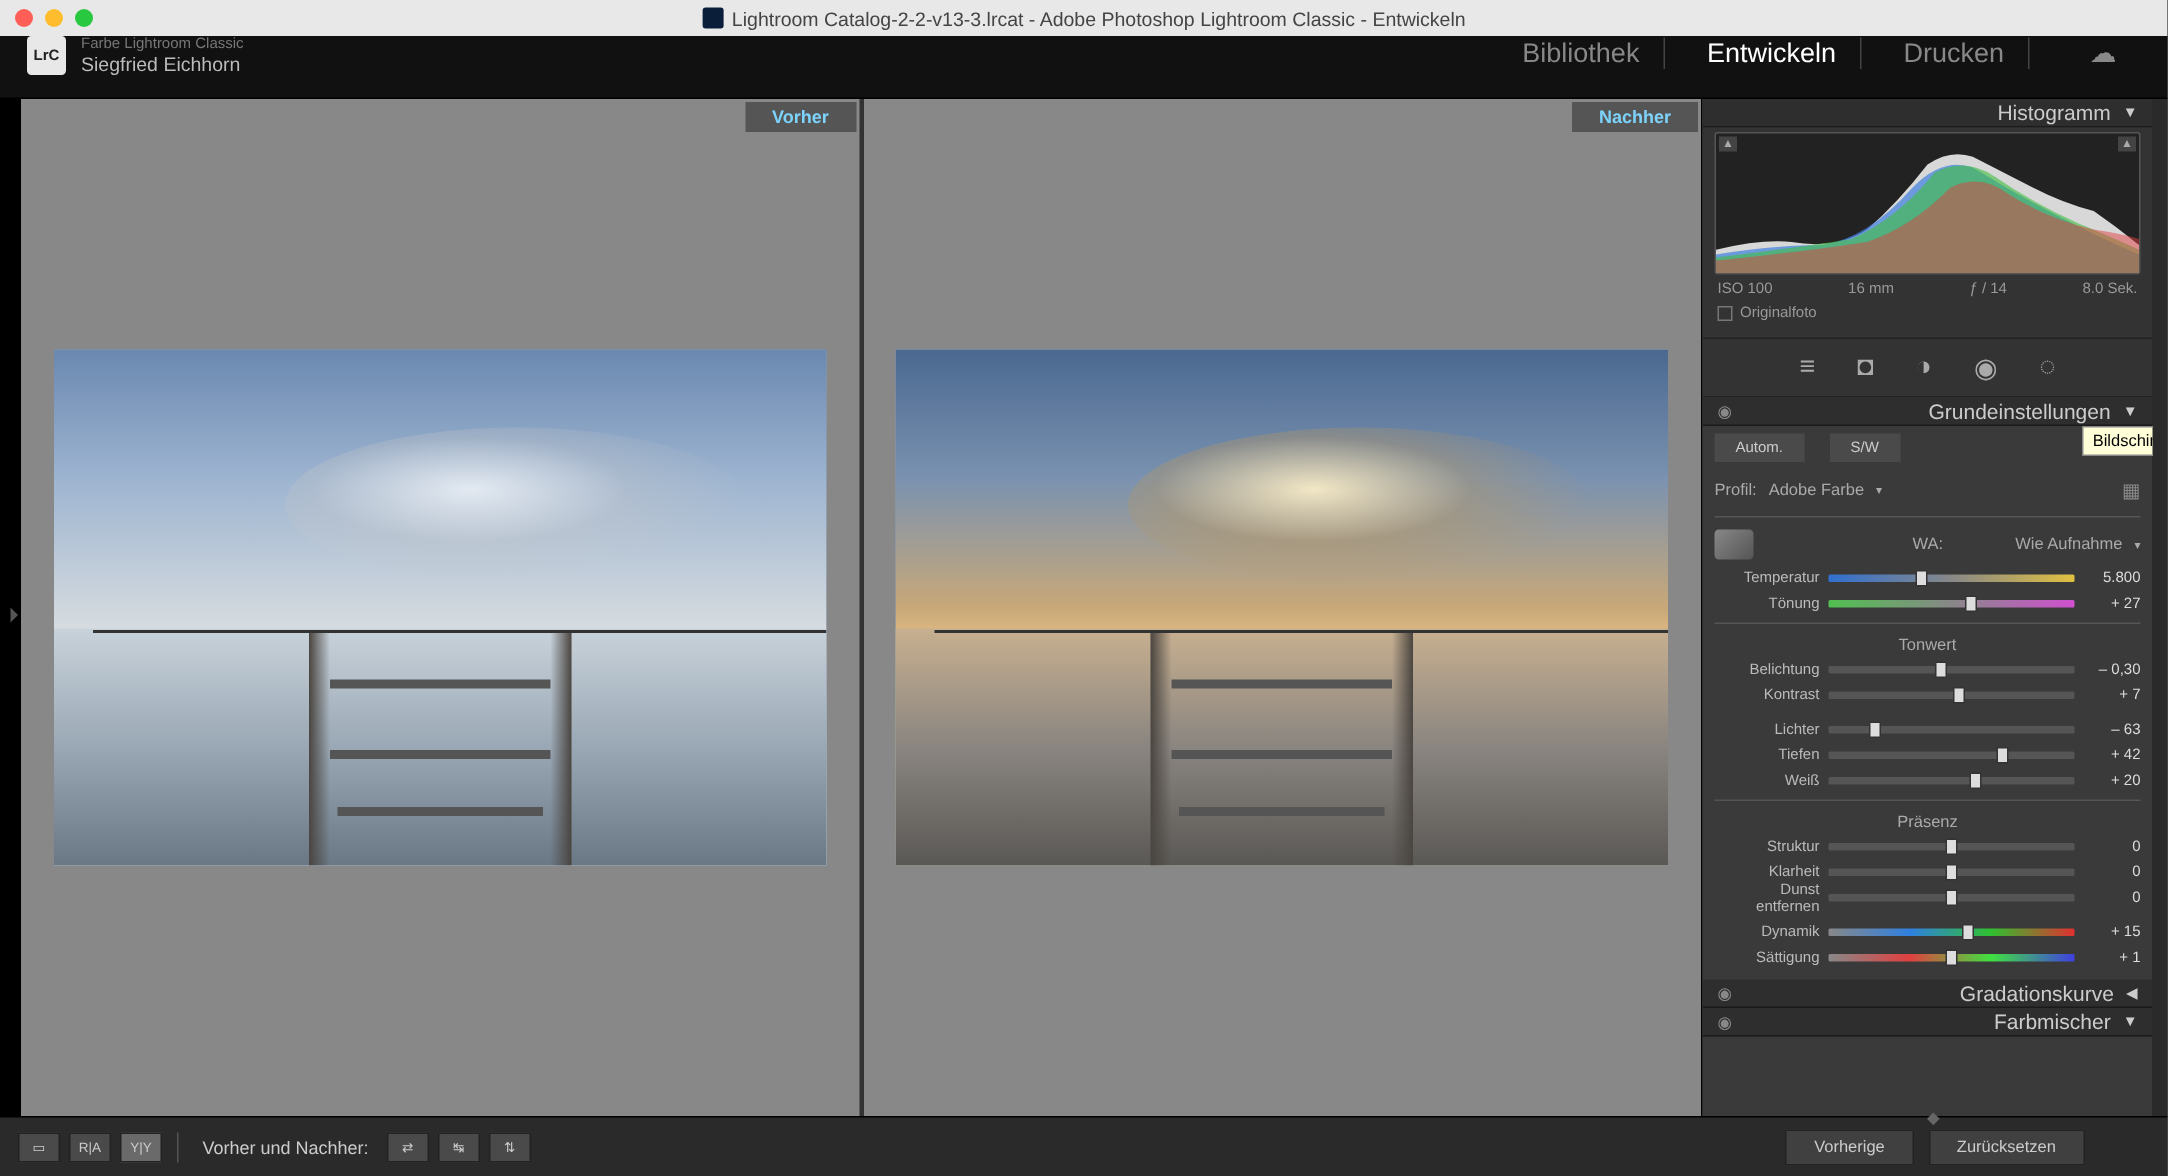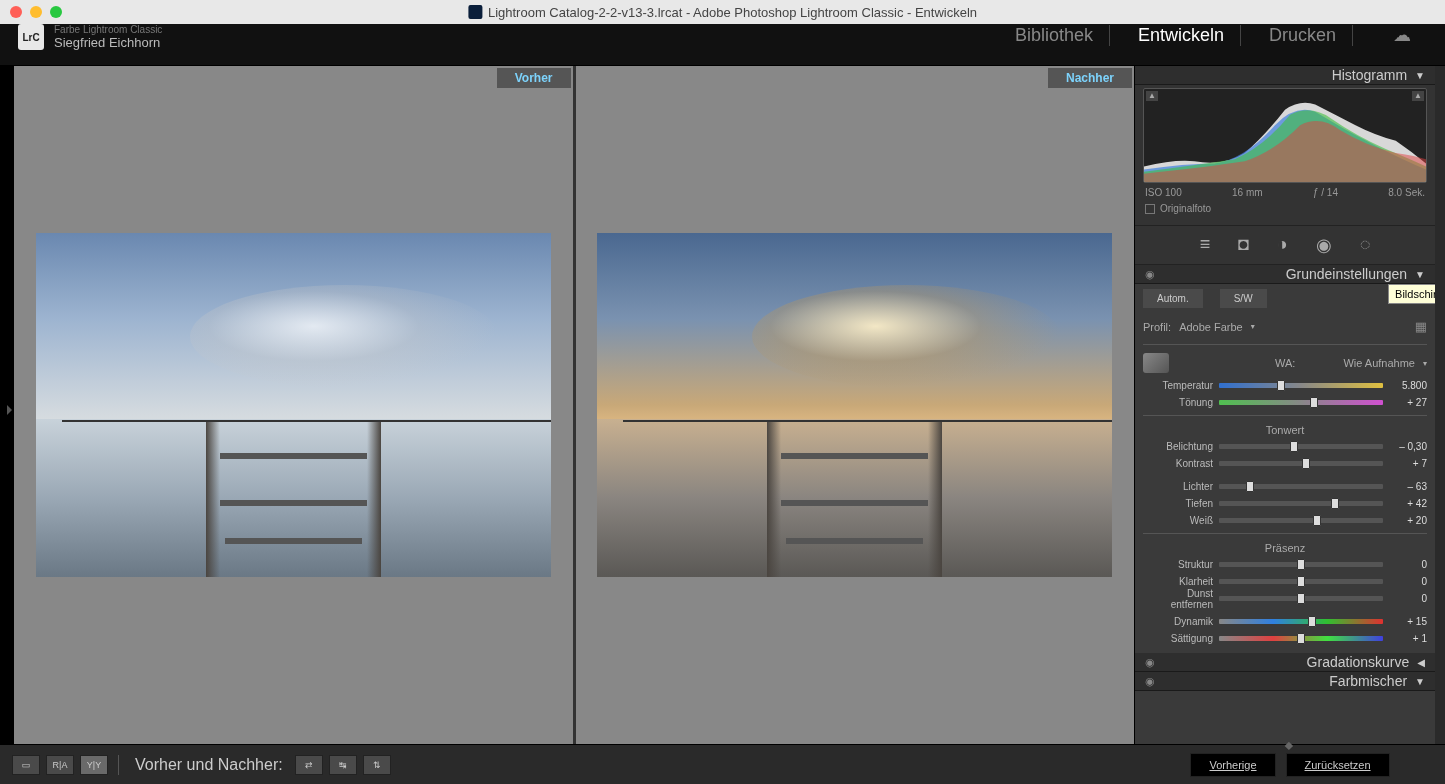--- a/index.html
+++ b/index.html
@@ -89,23 +89,23 @@
 .sl-knob { position: absolute; top: -3px; width: 8px; height: 11px; background: #ddd; border: 1px solid #333; border-radius: 1px; transform: translateX(-50%); }
 .slider-row .sl-val { width: 38px; text-align: right; font-size: 10px; color: #ddd; }
 .section-lbl { text-align: center; font-size: 11px; color: #aaa; padding: 4px 0 2px; }
 .divider { height: 1px; background: #555; margin: 4px 0; }
 
 
 .bottombar { height: 40px; background: #2a2a2a; display: flex; align-items: center; padding: 0 12px; gap: 6px; border-top: 1px solid #000; }
 .bb-ico { width: 28px; height: 20px; background: #4a4a4a; border: 1px solid #222; display: flex; align-items: center; justify-content: center; font-size: 9px; color: #ccc; }
 .bb-ico.active { background: #6a6a6a; }
 .bb-sep { width: 1px; height: 20px; background: #555; margin: 0 4px; }
-.bb-lbl { font-size: 16px; color: #ccc; margin: 0 6px; }
+.bb-lbl { font-size: 12px; color: #ccc; margin: 0 6px; }
 .bb-filler { flex: 1; }
-.bb-btn { background: #000000; border: 1px solid #222; color: #ccc; padding: 5px 18px; font-size: 11px; cursor: pointer; margin-left: 4px; text-decoration: underline; }
+.bb-btn { background: #404040; border: 1px solid #222; color: #ccc; padding: 5px 18px; font-size: 11px; cursor: pointer; margin-left: 4px; }
 .bb-right { width: 290px; display: flex; justify-content: center; gap: 6px; position: relative; }
 .bb-right::before { content: ''; position: absolute; top: -8px; left: 50%; width: 6px; height: 6px; background: #666; transform: rotate(45deg) translateX(-50%); }
 </style>
 </head>
 <body>
 
 <div class="titlebar">
   <div class="traffic">
     <span class="tl-r"></span>
     <span class="tl-y"></span>

